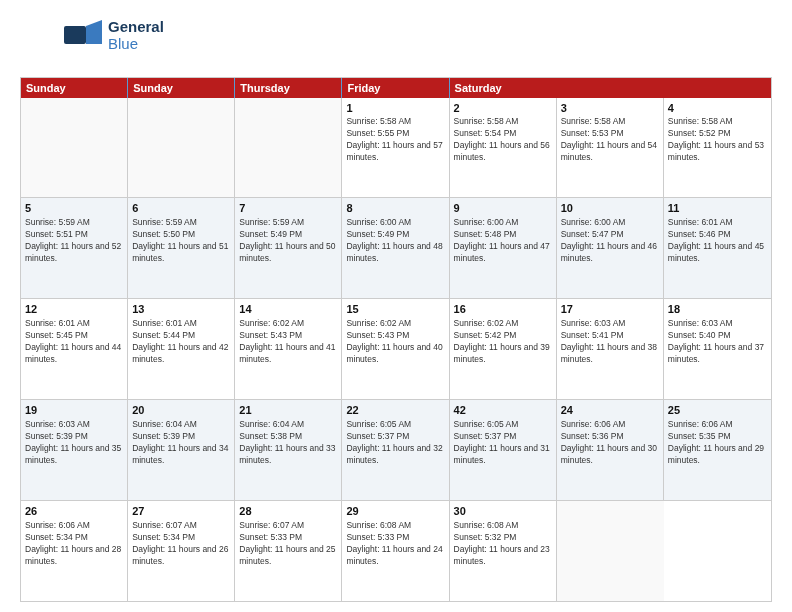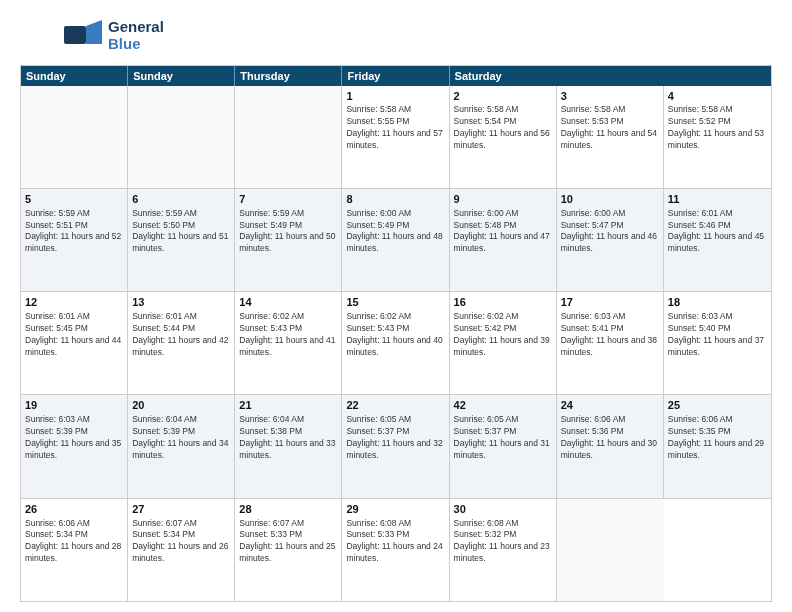--- a/index.html
+++ b/index.html
@@ -14,21 +14,21 @@
       width: 792px;
       height: 612px;
       padding: 18px 20px 10px 20px;
       display: flex;
       flex-direction: column;
     }
     .header {
       display: flex;
       justify-content: space-between;
       align-items: flex-start;
-      margin-bottom: 12px;
+      margin-bottom: 24px;
       padding-left: 44px;
     }
     .logo {
       display: flex;
       flex-direction: column;
       align-items: flex-start;
     }
     .logo-wrapper {
       display: flex;
       align-items: center;
@@ -50,21 +50,21 @@
     }
     .calendar {
       flex: 1;
       display: flex;
       flex-direction: column;
       border: 1px solid #ccc;
     }
     .cal-header {
       display: grid;
       grid-template-columns: repeat(7, 1fr);
-      background: #0c4a6e;
+      background: #b91c1c;
     }
     .cal-header-cell {
       color: #fff;
       font-size: 11px;
       font-weight: bold;
       padding: 4px 5px;
       text-align: left;
       border-right: 1px solid #5a9ad0;
     }
     .cal-header-cell:last-child { border-right: none; }
@@ -114,21 +114,21 @@
     <div class="logo">
       <div class="logo-wrapper">
         <div style="display:flex;align-items:center;margin-right:4px;">
           <svg width="38" height="30" viewBox="0 0 38 30">
             <rect x="0" y="6" width="22" height="18" rx="2" fill="#1a3a5c"></rect>
             <polygon points="22,6 38,0 38,24 22,24" fill="#3a7abf"></polygon>
           </svg>
         </div>
         <div style="display:flex;flex-direction:column;line-height:1.15;">
           <span style="font-size:15px;font-weight:bold;color:#1a3a5c;">General</span>
-          <span style="font-size:15px;font-weight:bold;color:#3a7abf;">Blue</span>
+          <span style="font-size:15px;font-weight:normal;color:#3a7abf;">Blue</span>
         </div>
       </div>
     </div>
     <div class="title-block">
       <div class="month-title"></div>
       <div class="location"></div>
     </div>
   </div>
 
   <div class="calendar">

